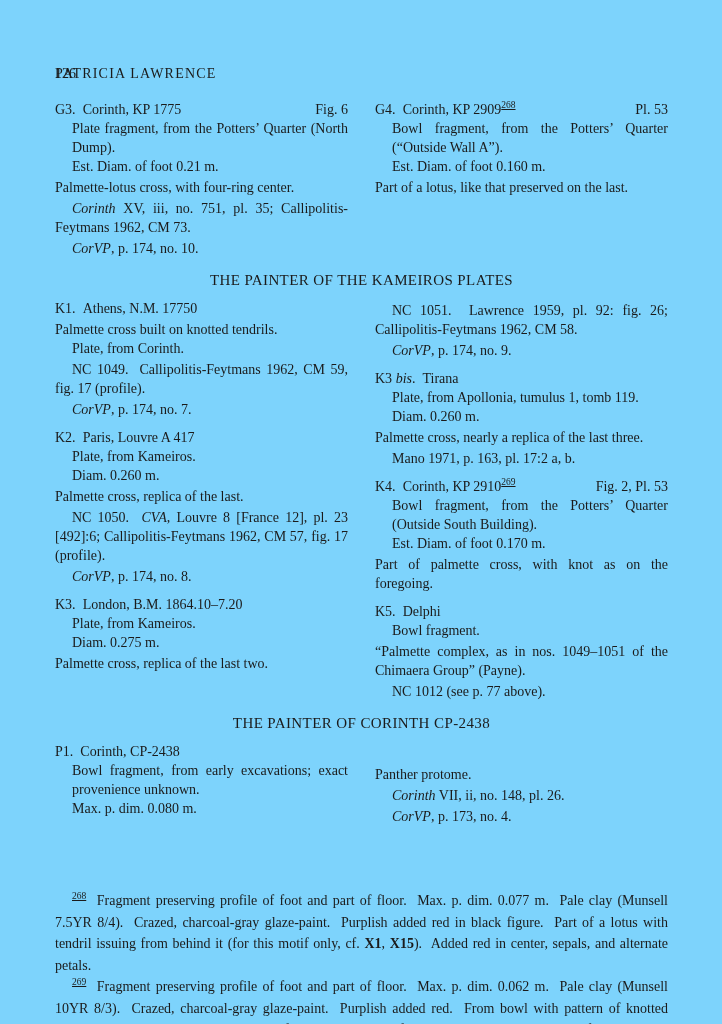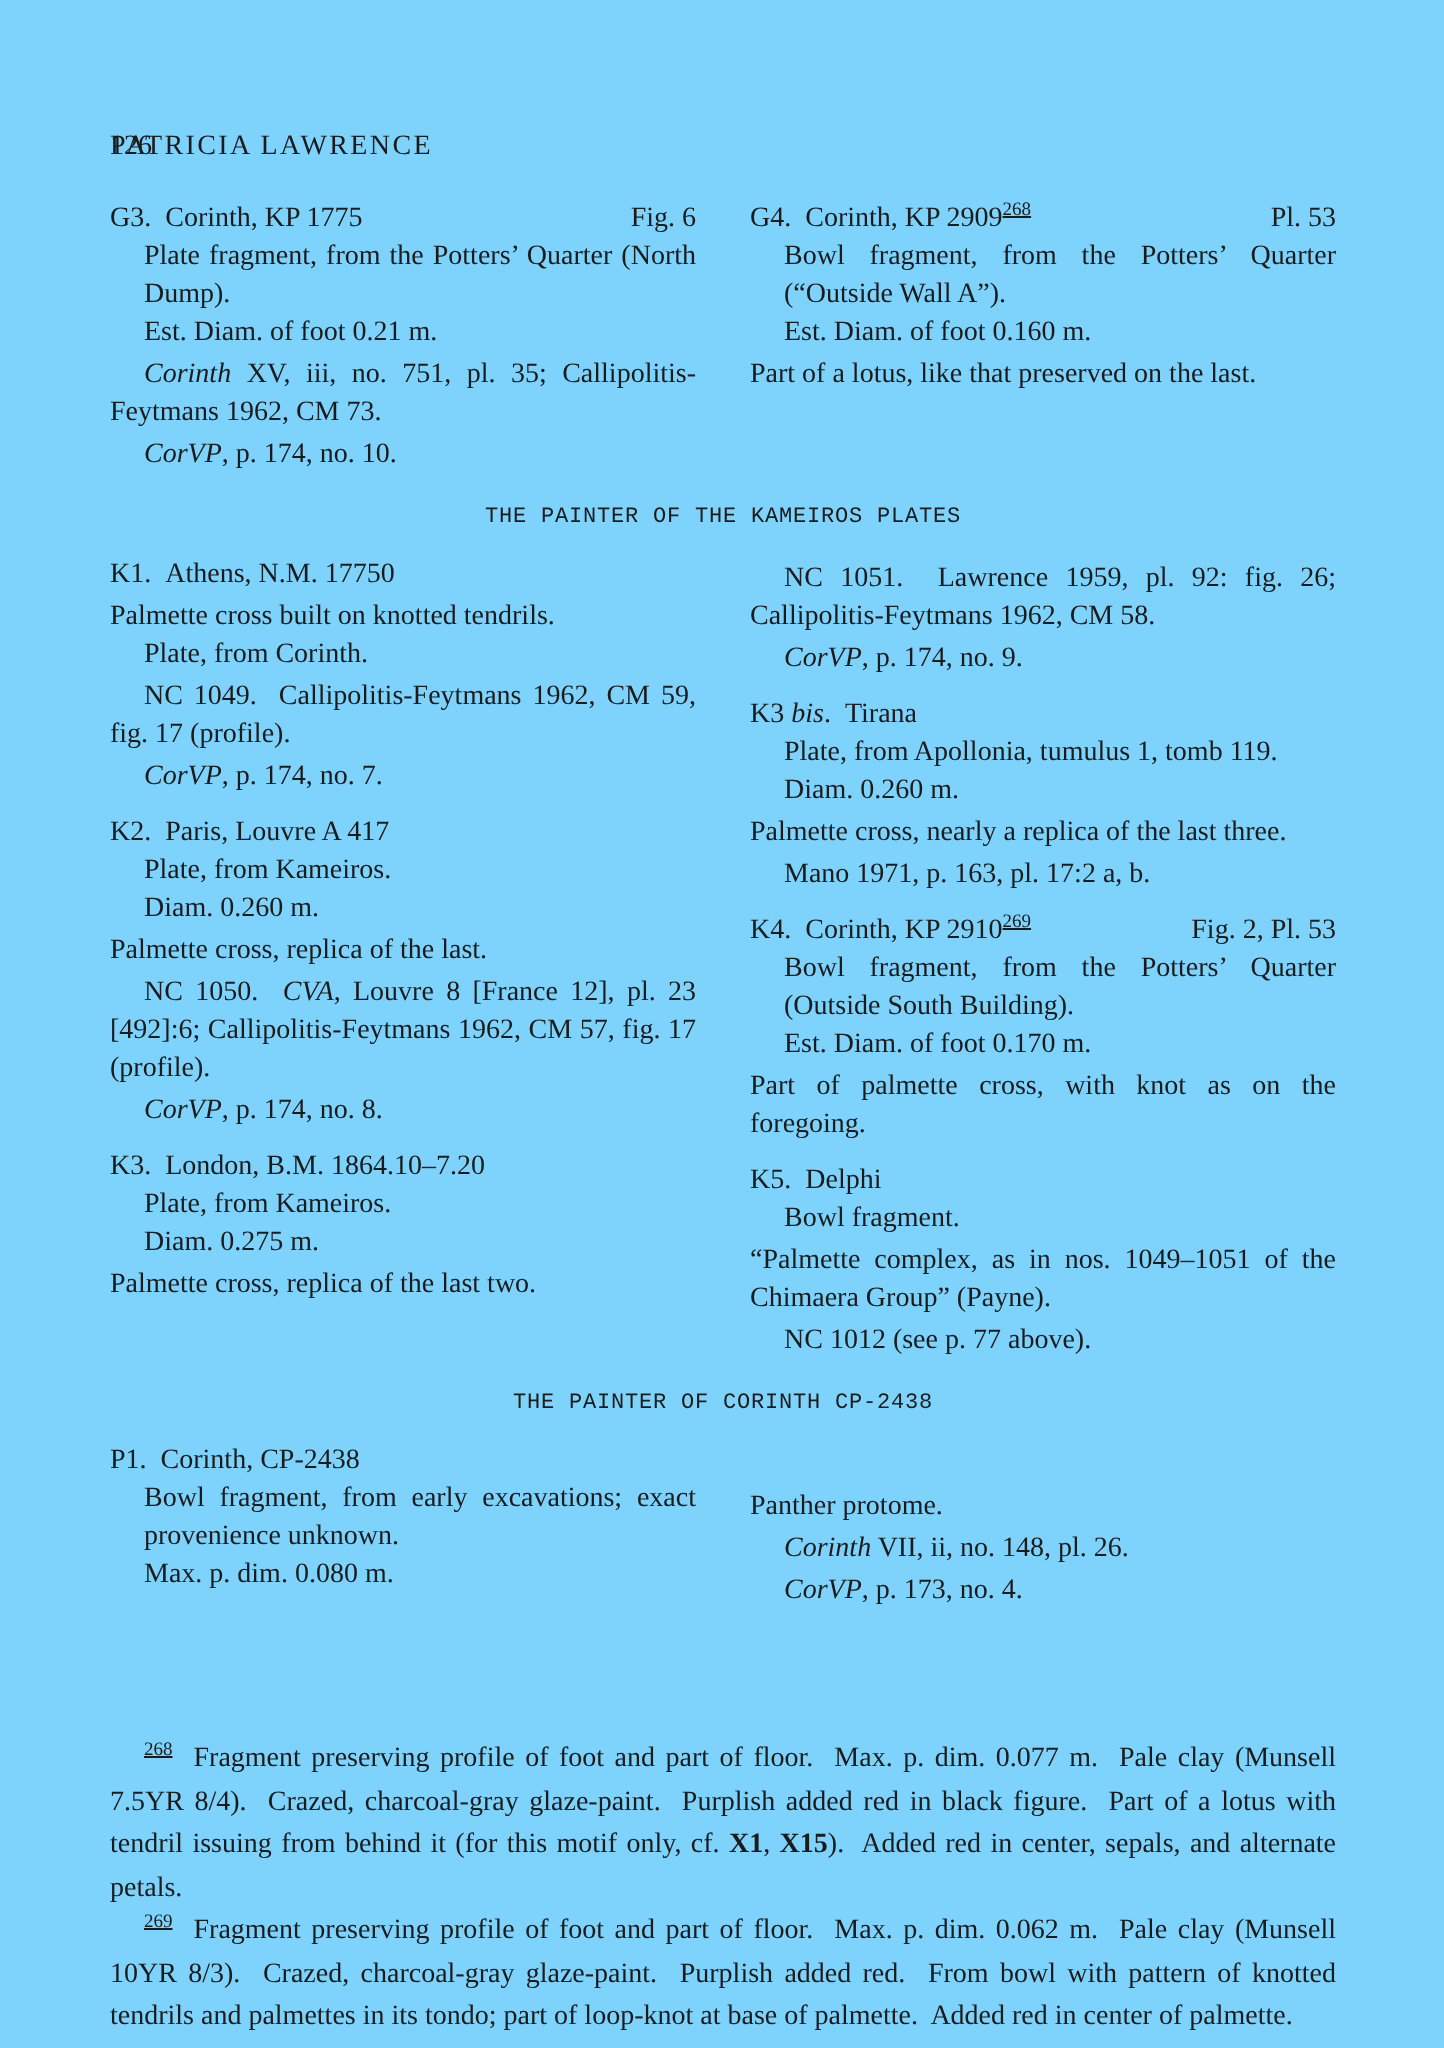--- a/index.html
+++ b/index.html
@@ -19,23 +19,22 @@
     position: relative;
     margin: 64px 54px 0 55px;
     height: 17px;
     font-size: 14px;
   }
   .pagenum { position: absolute; left: 0; top: 0; }
   .runtitle { display: block; text-align: left; letter-spacing: 1.2px; }
   .section-heading {
     margin: 13px 54px 9px 55px;
     text-align: center;
-    font-size: 11px;
+    font-size: 15px;
     letter-spacing: 0.4px;
-    font-family: Liberation Mono, monospace;
   }
   .band { display: flex; margin: 0 54px 0 55px; }
   .band.first { margin-top: 19px; }
   .col { width: 293px; }
   .col + .col { margin-left: 27px; }
   .col.offset-1 { padding-top: 21px; }
   .entry { margin-top: 9px; }
   .entry:first-child { margin-top: 0; }
   .entry-head { display: flex; justify-content: space-between; }
   .entry-head .label { font-weight: normal; margin-right: 7px; margin-top: 47px; }
@@ -64,20 +63,21 @@
   <main id="content">
       <div class="band first">
         <div class="col">
           <div class="entry">
             <div class="entry-head">
               <span><b class="label">G3.</b><span class="title">Corinth, KP 1775</span></span>
               <span class="ref">Fig. 6</span>
             </div>
             <p class="para phys">Plate fragment, from the Potters’ Quarter (North Dump).</p>
             <p class="para phys">Est. Diam. of foot 0.21 m.</p>
+            <p class="para desc">Palmette-lotus cross, with four-ring center.</p>
             <p class="para bib"><i>Corinth</i> XV, iii, no. 751, pl. 35; Callipolitis-Feytmans 1962, CM 73.</p>
             <p class="para bib"><i>CorVP</i>, p. 174, no. 10.</p>
           </div>
         </div>
         <div class="col">
           <div class="entry">
             <div class="entry-head">
               <span><b class="label">G4.</b><span class="title">Corinth, KP 2909<sup>268</sup></span></span>
               <span class="ref">Pl. 53</span>
             </div>

